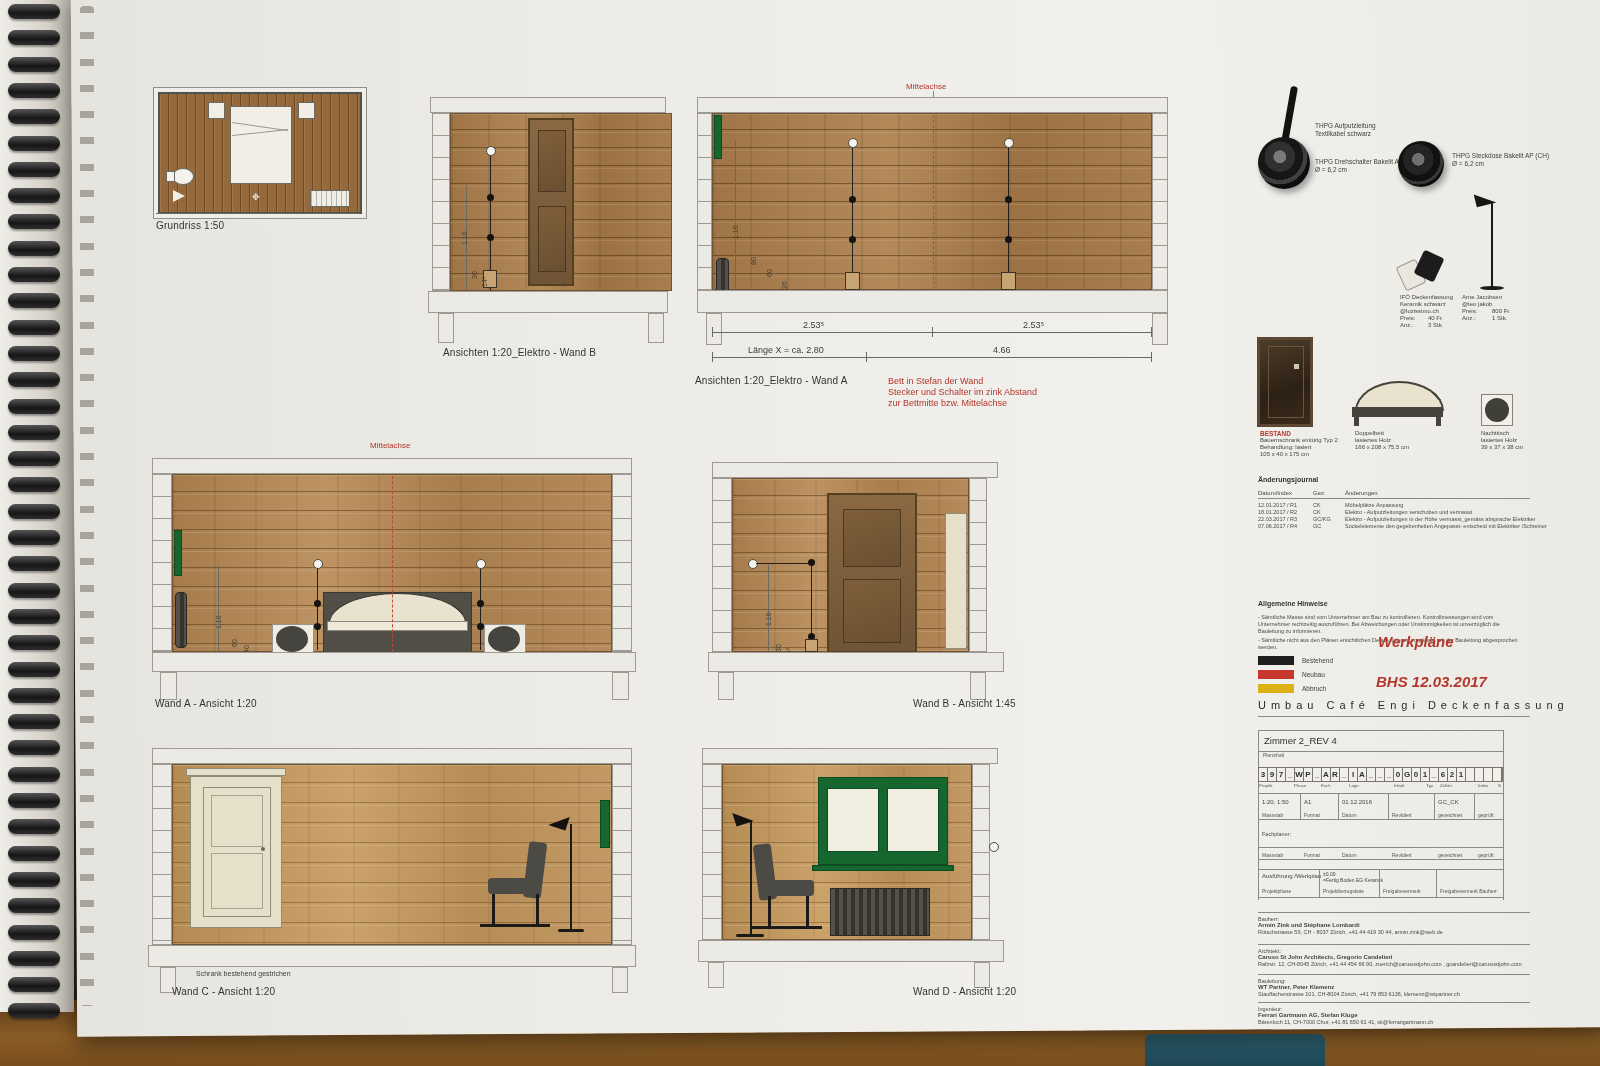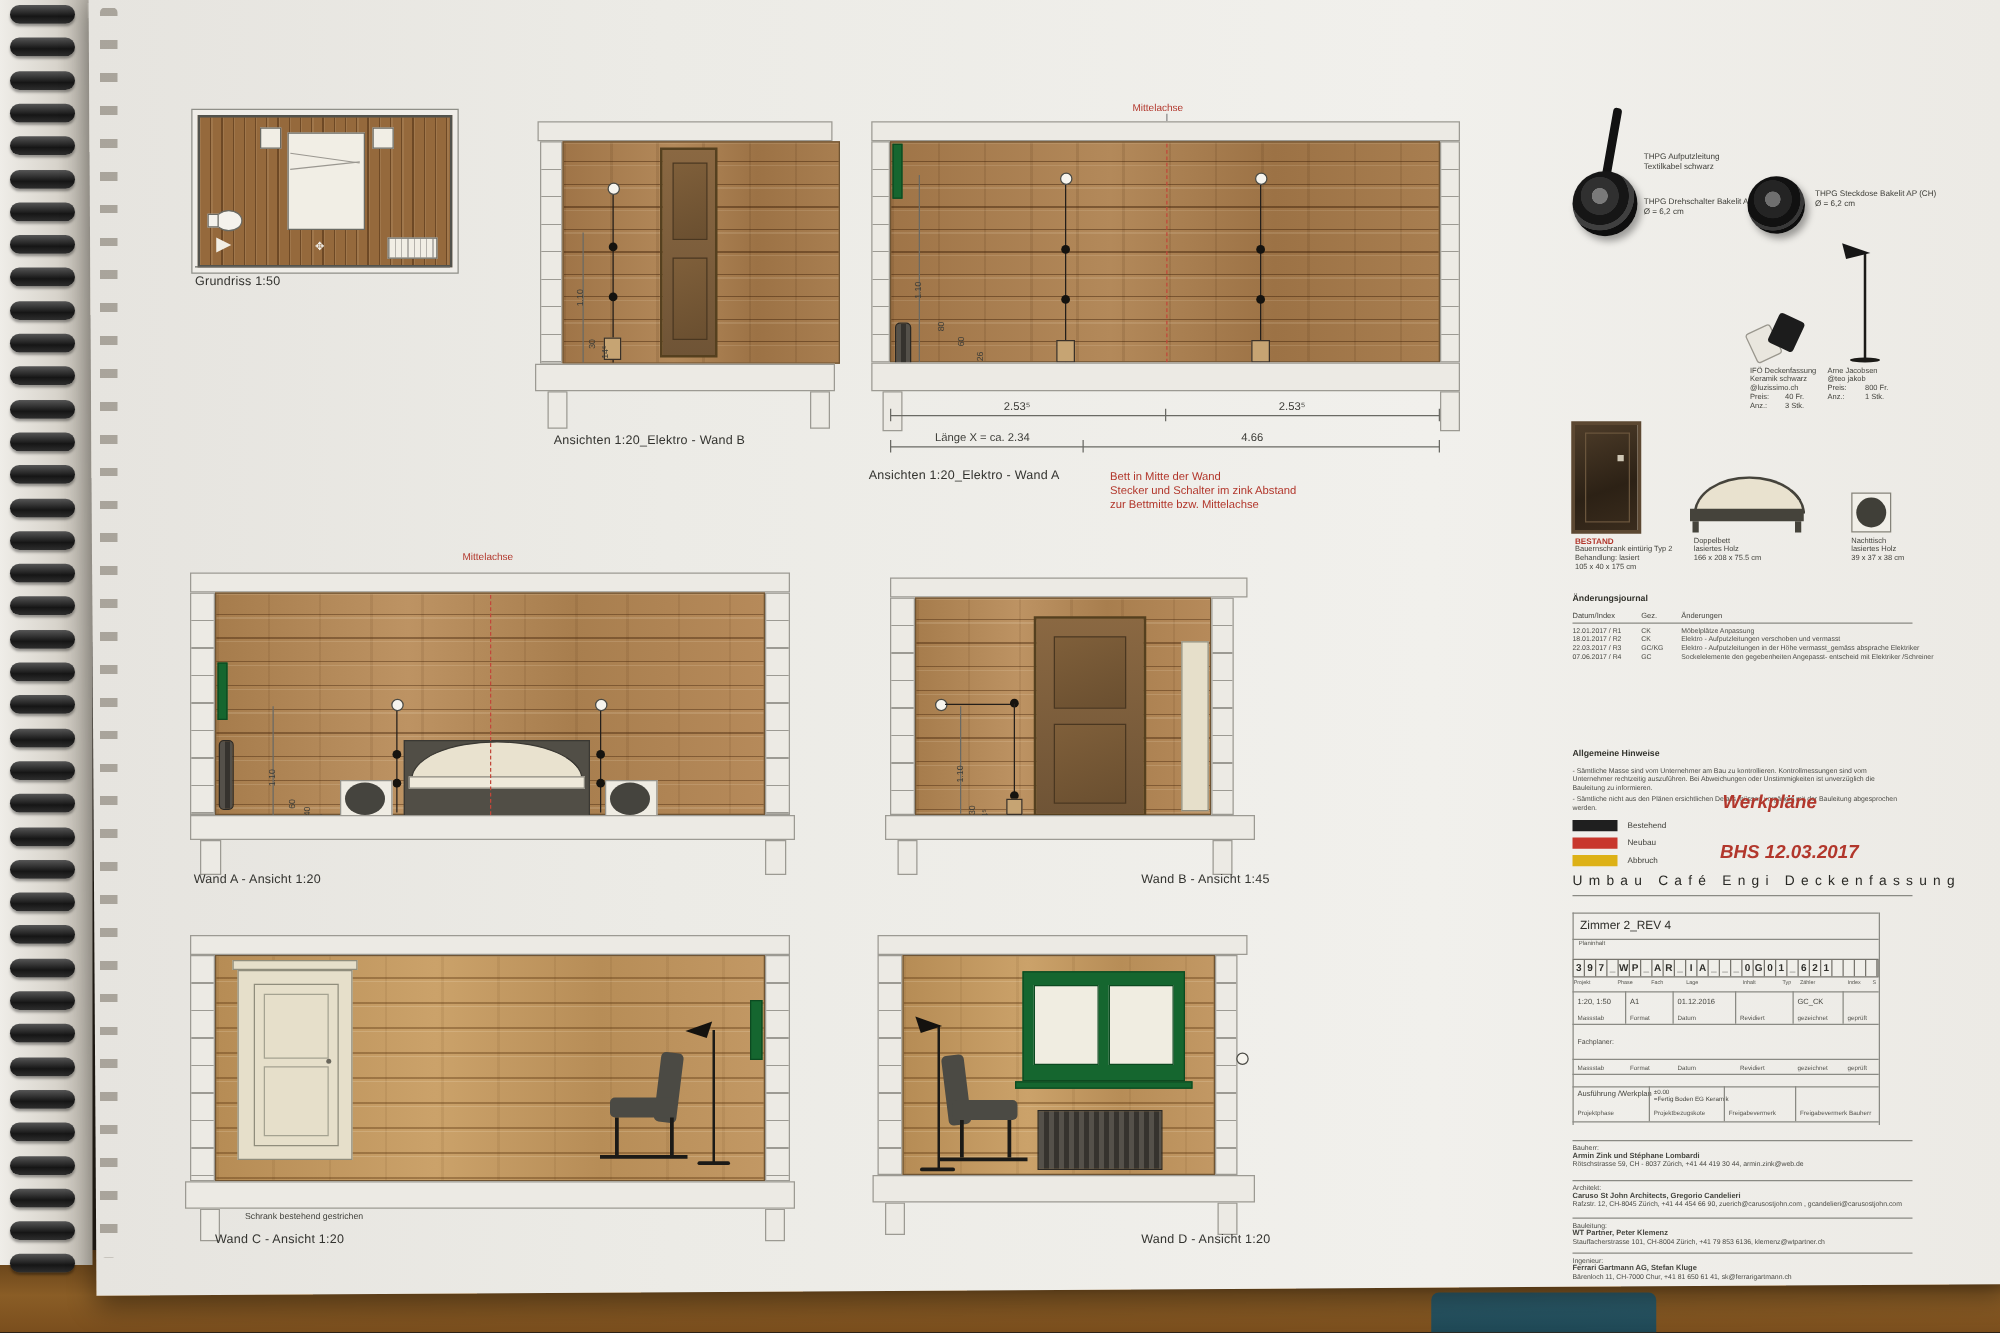--- a/index.html
+++ b/index.html
@@ -169,24 +169,24 @@
     <div class="a dl" style="left:19px;top:250px;width:440px;height:1px;"></div>
     <div class="a dl" style="left:19px;top:245px;width:1px;height:10px;"></div>
     <div class="a dl" style="left:239px;top:245px;width:1px;height:10px;"></div>
     <div class="a dl" style="left:458px;top:245px;width:1px;height:10px;"></div>
     <div class="a dim" style="left:110px;top:238px;font-size:9px;">2.53⁵</div>
     <div class="a dim" style="left:330px;top:238px;font-size:9px;">2.53⁵</div>
     <div class="a dl" style="left:19px;top:275px;width:440px;height:1px;"></div>
     <div class="a dl" style="left:19px;top:270px;width:1px;height:10px;"></div>
     <div class="a dl" style="left:173px;top:270px;width:1px;height:10px;"></div>
     <div class="a dl" style="left:458px;top:270px;width:1px;height:10px;"></div>
-    <div class="a dim" style="left:55px;top:263px;font-size:9px;">Länge X = ca. 2.34</div>
+    <div class="a dim" style="left:55px;top:263px;font-size:9px;">Länge X = ca. 2.80</div>
     <div class="a dim" style="left:300px;top:263px;font-size:9px;">4.66</div>
     <div class="a dlabel" style="left:2px;top:293px;">Ansichten 1:20_Elektro - Wand A</div>
-    <div class="a red" style="left:195px;top:294px;font-size:9px;">Bett in Mitte der Wand</div>
+    <div class="a red" style="left:195px;top:294px;font-size:9px;">Bett in Stefan der Wand</div>
     <div class="a red" style="left:195px;top:305px;font-size:9px;">Stecker und Schalter im zink Abstand</div>
     <div class="a red" style="left:195px;top:316px;font-size:9px;">zur Bettmitte bzw. Mittelachse</div>
   </div>
 
   <div class="a" style="left:148px;top:440px;width:492px;height:272px;">
     <div class="a red" style="left:222px;top:1px;font-size:8px;">Mittelachse</div>
     <div class="a beam" style="left:4px;top:18px;width:480px;height:16px;"></div>
     <div class="a logs" style="left:4px;top:34px;width:20px;height:178px;"></div>
     <div class="a woodA" style="left:24px;top:34px;width:440px;height:178px;border:1px solid #6f5433;box-sizing:border-box;"></div>
     <div class="a logs" style="left:464px;top:34px;width:20px;height:178px;"></div>

